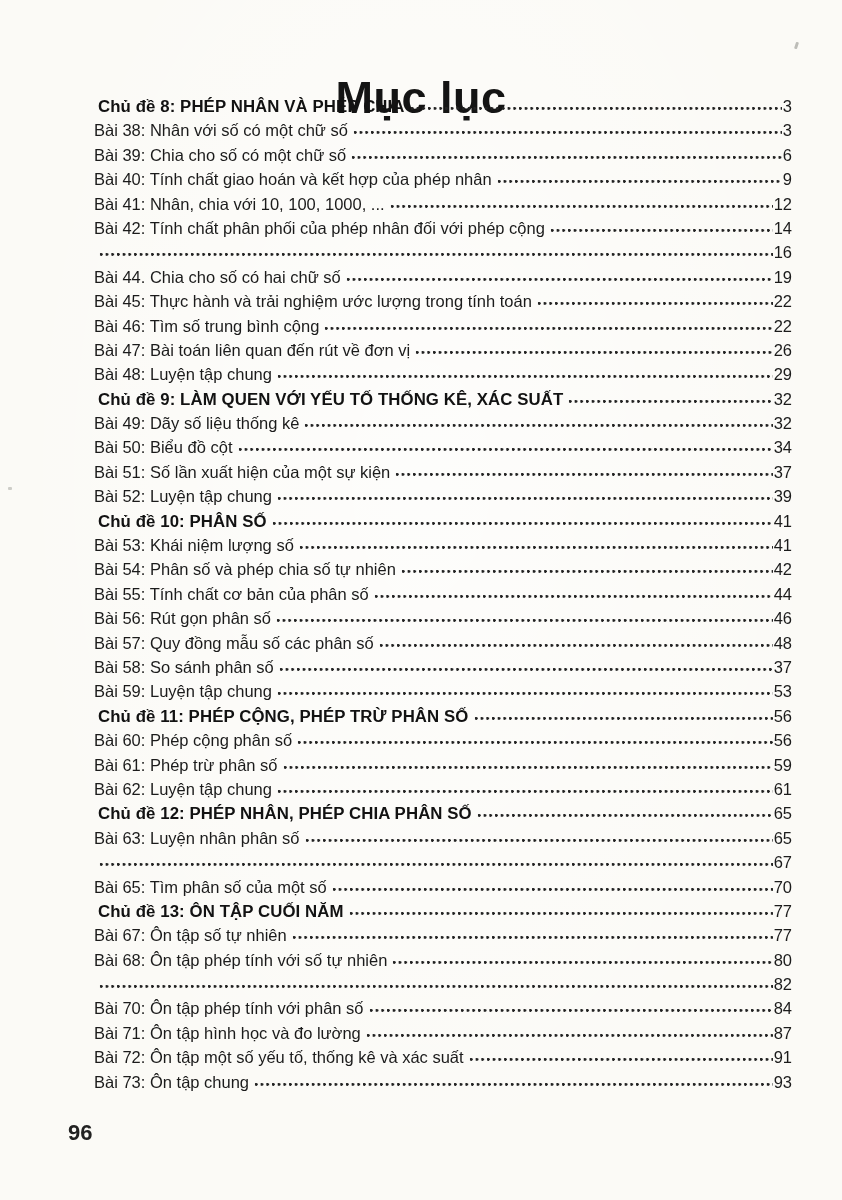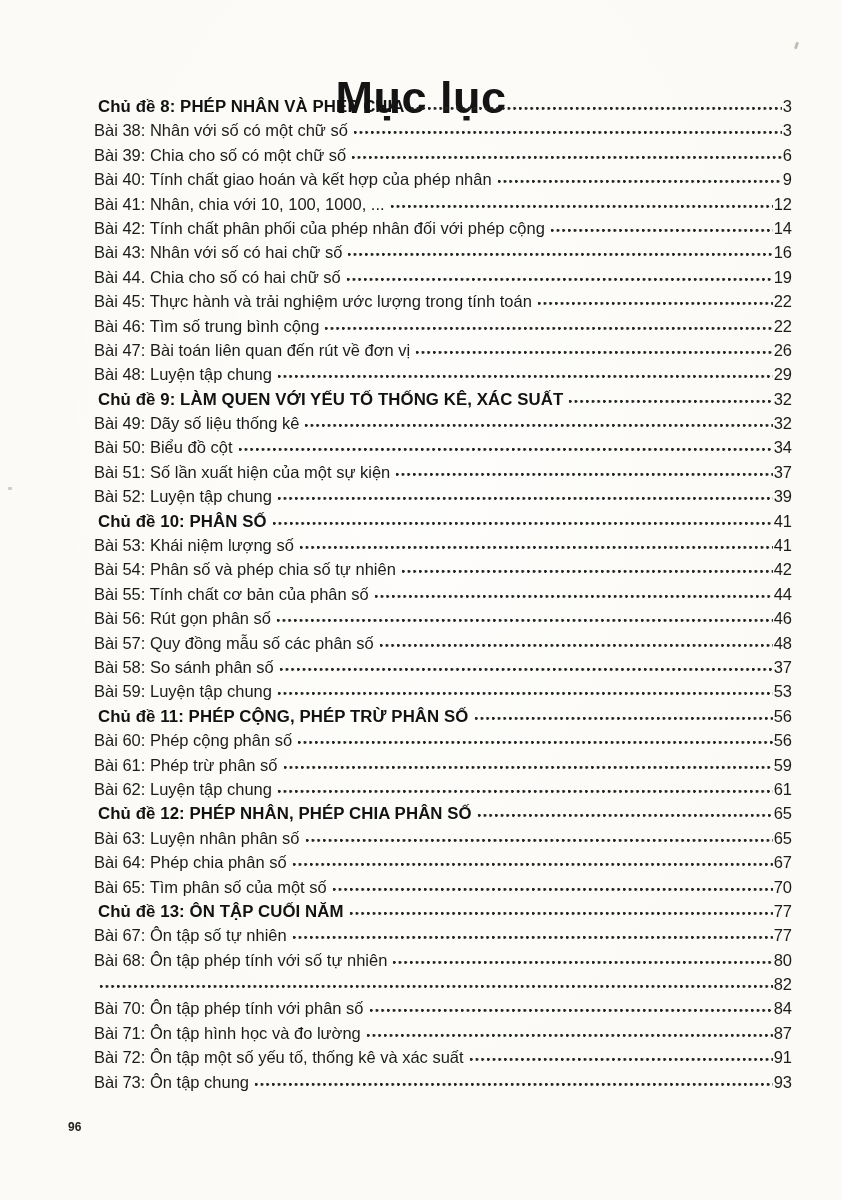--- a/index.html
+++ b/index.html
@@ -72,21 +72,21 @@
   }
   .pg {
     flex: 0 0 auto;
     font-size: 16.5px;
     color: #1b1b1b;
   }
   .footer-pagenum {
     position: absolute;
     left: 68px;
     top: 1120px;
-    font-size: 12px;
+    font-size: 22px;
     font-weight: 700;
     color: #222;
   }
   
   .speck { position: absolute; background: #8a8a85; border-radius: 1px; }
   .speck.s1 { width: 3px; height: 7px; left: 795px; top: 42px; transform: rotate(18deg); opacity: .55; }
   .speck.s2 { width: 4px; height: 3px; left: 8px;  top: 487px; opacity: .4; }
 </style>
 </head>
 <body>
@@ -122,21 +122,20 @@
     <span class="label">Bài 41: Nhân, chia với 10, 100, 1000, ...</span>
     <span class="leader"></span>
     <span class="pg">12</span>
   </div>
       <div class="row item">
     <span class="label">Bài 42: Tính chất phân phối của phép nhân đối với phép cộng</span>
     <span class="leader"></span>
     <span class="pg">14</span>
   </div>
       <div class="row item">
-    <span class="label">Bài 43: Nhân với số có hai chữ số</span>
     <span class="leader"></span>
     <span class="pg">16</span>
   </div>
       <div class="row item">
     <span class="label">Bài 44. Chia cho số có hai chữ số</span>
     <span class="leader"></span>
     <span class="pg">19</span>
   </div>
       <div class="row item">
     <span class="label">Bài 45: Thực hành và trải nghiệm ước lượng trong tính toán</span>
@@ -247,21 +246,20 @@
     <span class="label">Chủ đề 12: PHÉP NHÂN, PHÉP CHIA PHÂN SỐ</span>
     <span class="leader"></span>
     <span class="pg">65</span>
   </div>
       <div class="row item">
     <span class="label">Bài 63: Luyện nhân phân số</span>
     <span class="leader"></span>
     <span class="pg">65</span>
   </div>
       <div class="row item">
-    <span class="label">Bài 64: Phép chia phân số</span>
     <span class="leader"></span>
     <span class="pg">67</span>
   </div>
       <div class="row item">
     <span class="label">Bài 65: Tìm phân số của một số</span>
     <span class="leader"></span>
     <span class="pg">70</span>
   </div>
       <div class="row section">
     <span class="label">Chủ đề 13: ÔN TẬP CUỐI NĂM</span>

